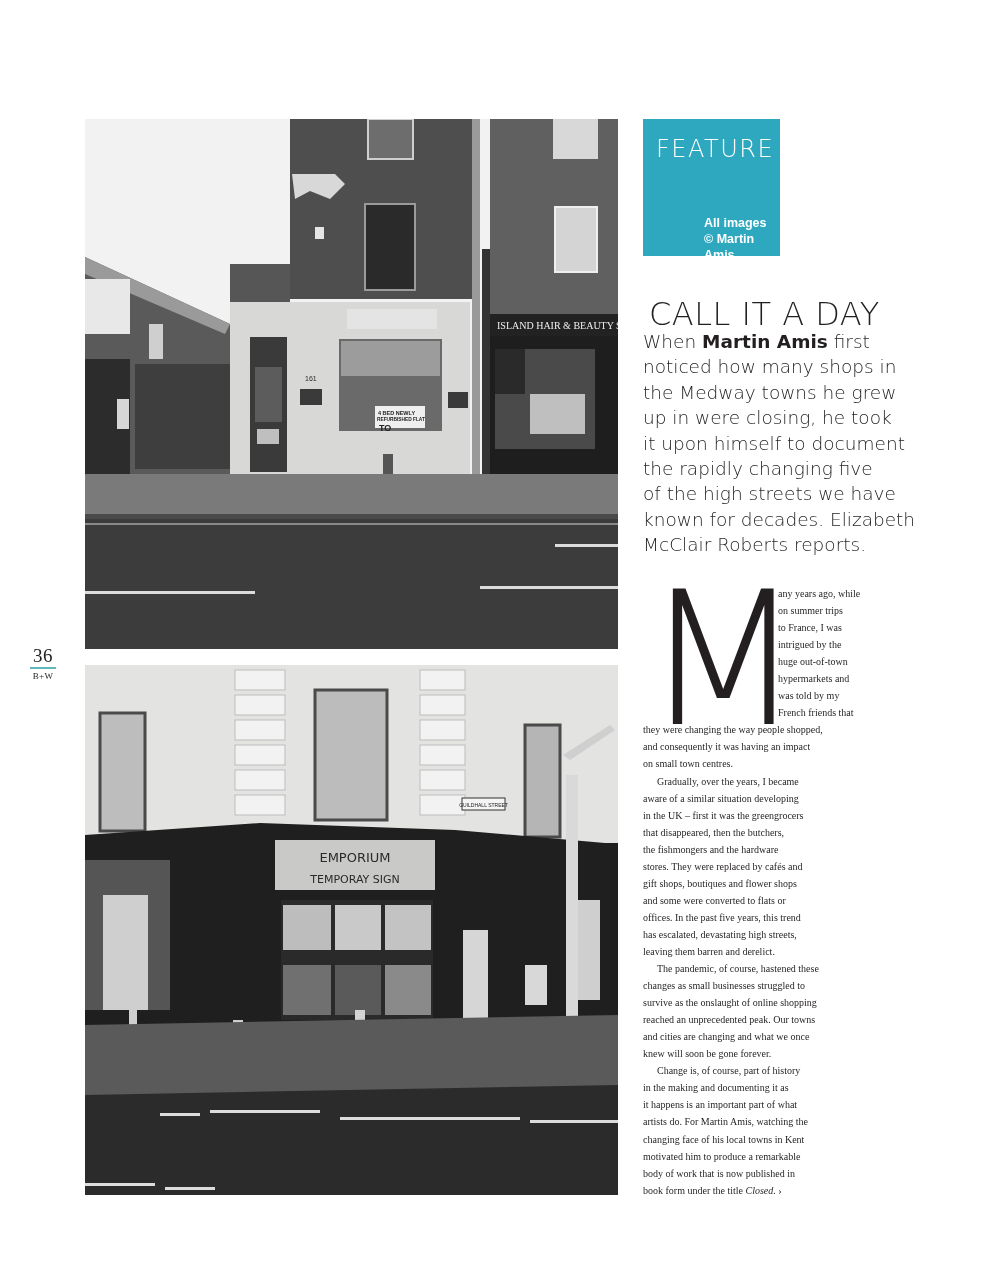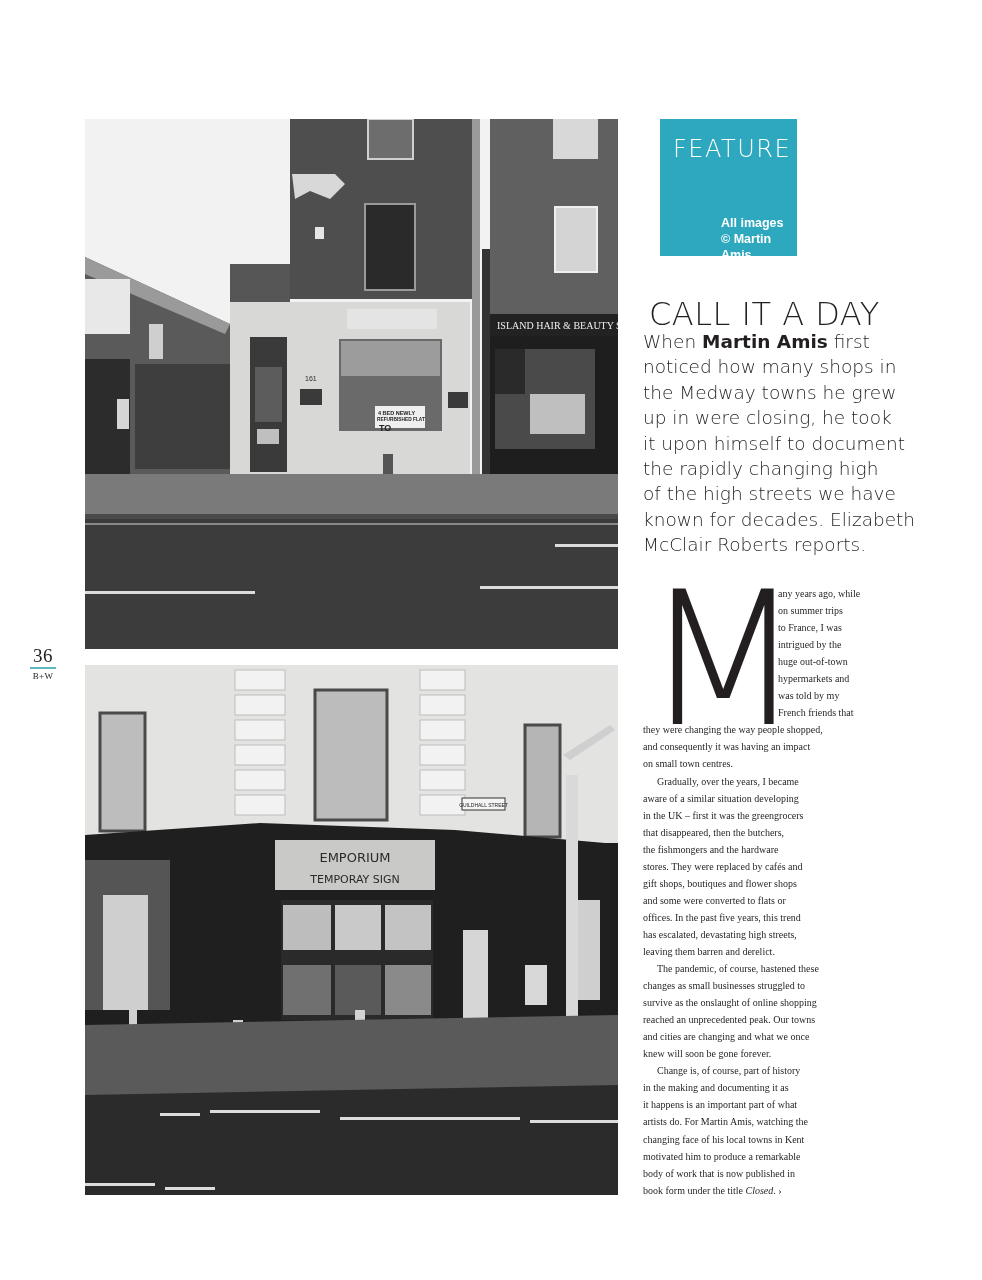--- a/index.html
+++ b/index.html
@@ -21,21 +21,21 @@
   }
 
   
   .photo { position: absolute; overflow: hidden; }
   .photo-top { left: 85px; top: 119px; width: 533px; height: 530px; background: #f4f4f4; }
   .photo-bottom { left: 85px; top: 665px; width: 533px; height: 530px; background: #a16207; }
   .photo svg { display: block; width: 100%; height: 100%; }
 
   
   .feature-box {
-    position: absolute; left: 660px; top: 119px; width: 137px; height: 137px;
+    position: absolute; left: 643px; top: 119px; width: 137px; height: 137px;
     background: #2ea8bf; color: #ffffff; box-sizing: border-box;
     padding: 16px 29px 0 13px;
   }
   .feature-label {
     font-family: "DejaVu Sans", sans-serif; font-weight: 200; font-size: 24px;
     letter-spacing: 1.5px; line-height: 28px; color: #ffffff;
   }
   .feature-credit {
     position: absolute; left: 13px; top: 96px;
     font-family: "Liberation Sans", sans-serif; font-weight: bold;
@@ -213,21 +213,21 @@
 </div>
 
 <h1 class="headline" style="margin:8px">CALL IT A DAY</h1>
 
 <div class="standfirst">
   <span class="line"><span>When </span><b>Martin Amis</b><span> first</span></span>
   <span class="line">noticed how many shops in</span>
   <span class="line">the Medway towns he grew</span>
   <span class="line">up in were closing, he took</span>
   <span class="line">it upon himself to document</span>
-  <span class="line">the rapidly changing high</span>
+  <span class="line">the rapidly changing five</span>
   <span class="line">of the high streets we have</span>
   <span class="line">known for decades. Elizabeth</span>
   <span class="line">McClair Roberts reports.</span>
 </div>
 
 <div class="dropcap">M</div>
 
 <div class="bodycopy">
   <span class="line dc-line">any years ago, while</span>
   <span class="line dc-line">on summer trips</span>

